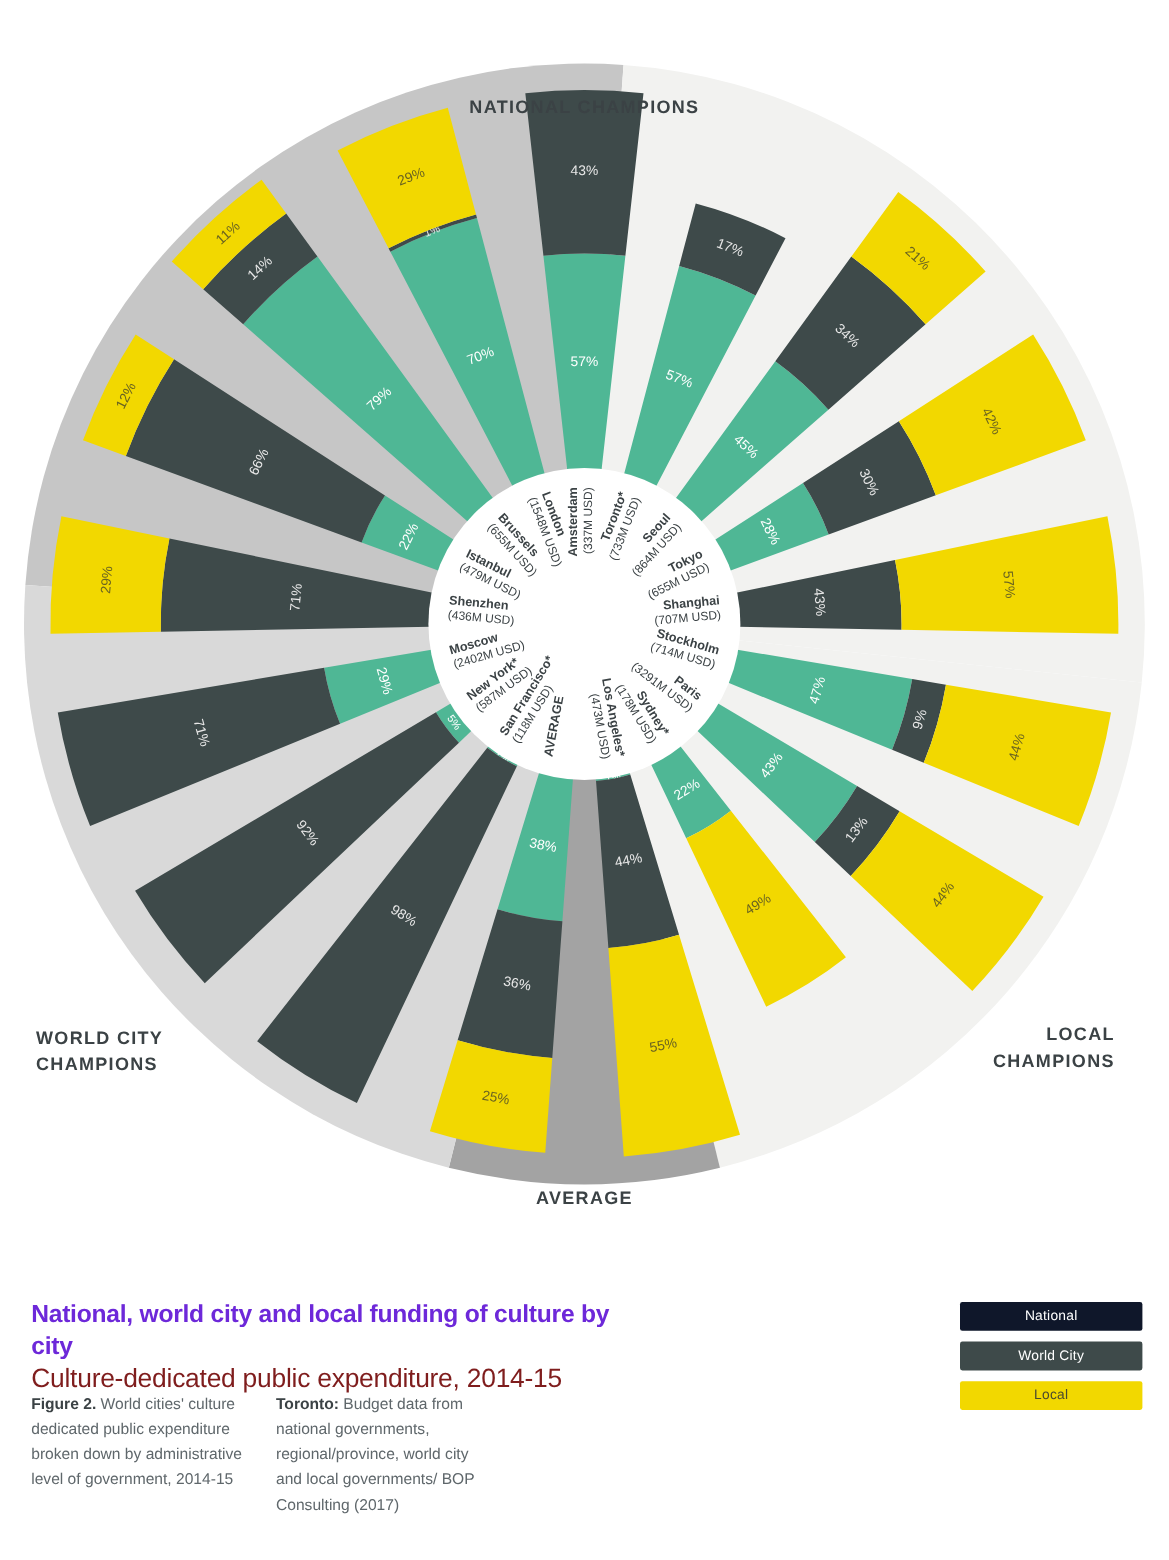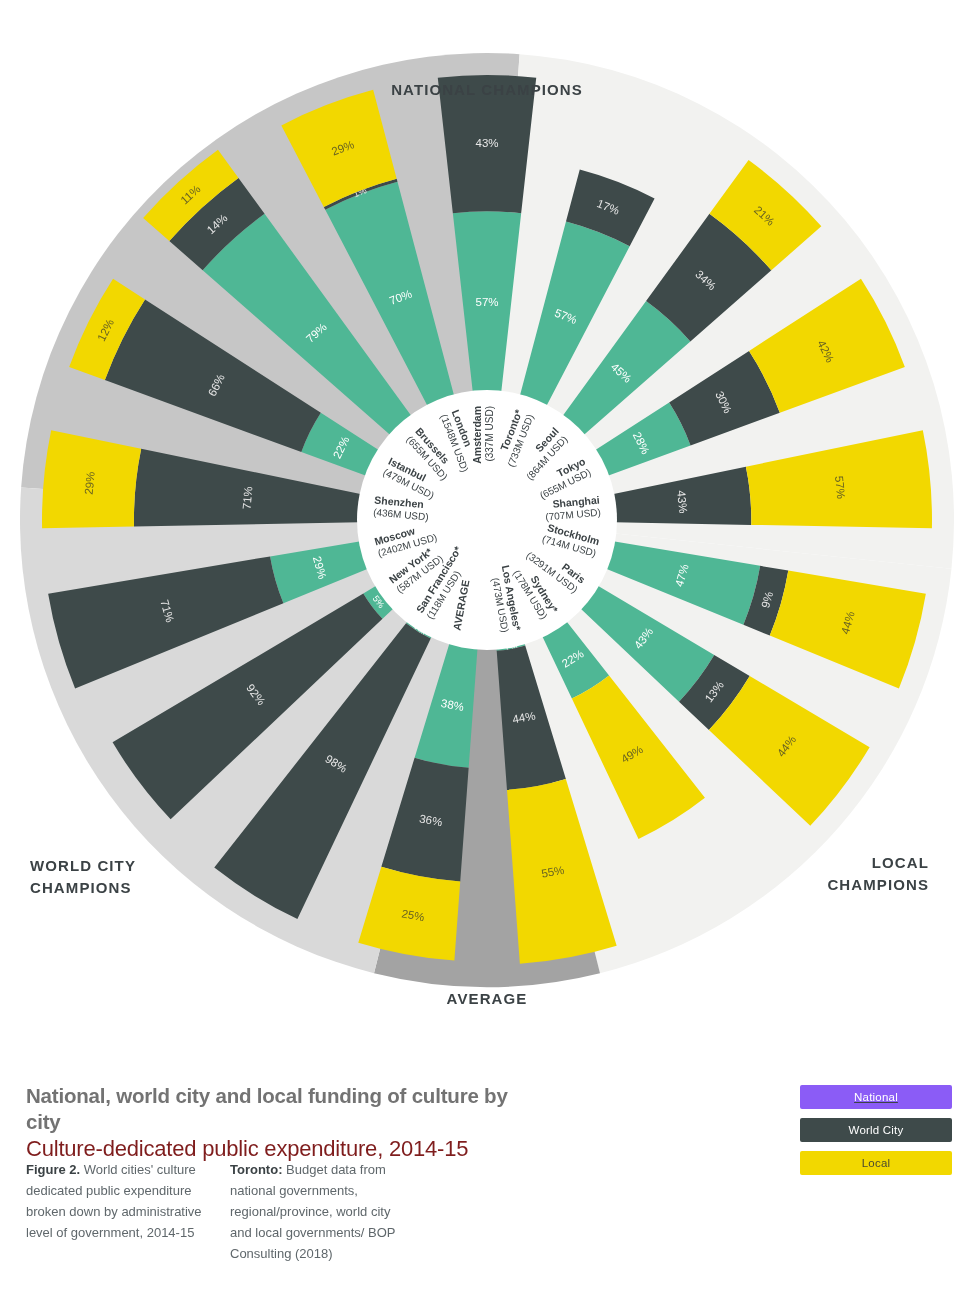--- a/index.html
+++ b/index.html
@@ -14,21 +14,21 @@
     position:absolute;font-size:15px;font-weight:bold;letter-spacing:1.1px;
     color:#3b4245;line-height:1.45;text-transform:uppercase;
   }
   #lbl-national{left:0;top:36px;width:974px;text-align:center;margin-top:43px;}
   #lbl-average{left:0;top:988px;width:974px;text-align:center;}
   #lbl-world{left:30px;top:855px;width:190px;text-align:left;}
   #lbl-local{right:45px;top:852px;width:190px;text-align:right;}
 
   #footer{position:absolute;left:0;top:1055px;width:974px;height:245px;}
   #title-block{position:absolute;left:26px;top:28px;width:520px;}
-  .f-title{font-size:20.5px;font-weight:bold;color:#737373;letter-spacing:-.2px;line-height:1.25;}
+  .f-title{font-size:20.5px;font-weight:bold;color:#6d28d9;letter-spacing:-.2px;line-height:1.25;}
   .f-sub{font-size:22px;color:#7f1d1d;letter-spacing:-.2px;line-height:1.3;margin-top:1px;}
   #notes{position:absolute;left:26px;top:104px;width:520px;display:flex;gap:26px;}
   .note{width:178px;font-size:13px;line-height:1.62;color:#5f676b;}
   .note b{color:#3b4245;font-weight:bold;}
   #footnote{position:absolute;left:578px;top:28px;width:190px;font-size:11.4px;line-height:1.63;color:#5f676b;}
   #legend{position:absolute;right:22px;top:30px;width:152px;}
   .leg-row{height:24px;margin-bottom:9px;border-radius:2px;display:flex;align-items:center;justify-content:center;}
   .leg-txt{font-size:11.5px;color:#ffffff;letter-spacing:.2px;}
   .leg-txt.dark{color:#4a4a2e;}
 </style>
@@ -243,27 +243,27 @@
   <div id="title-block">
     <div class="f-title">National, world city and local funding of culture by city</div>
     <div class="f-sub">Culture-dedicated public expenditure, 2014-15</div>
   </div>
 
   <div id="notes">
     <div class="note">
       <b>Figure 2.</b><span> World cities' culture dedicated public expenditure broken down by administrative level of government, 2014-15</span>
     </div>
     <div class="note">
-      <b>Toronto:</b><span> Budget data from national governments, regional/province, world city and local governments/ BOP Consulting (2018)</span>
+      <b>Toronto:</b><span> Budget data from national governments, regional/province, world city and local governments/ BOP Consulting (2017)</span>
     </div>
   </div>
 
 
   <div id="legend">
-    <div class="leg-row" style="background: #8b5cf6; text-decoration: underline;">
+    <div class="leg-row" style="background: #0f172a;">
       <span class="leg-txt">National</span>
     </div>
     <div class="leg-row" style="background: rgb(62, 74, 74);">
       <span class="leg-txt">World City</span>
     </div>
     <div class="leg-row" style="background: rgb(242, 216, 0);">
       <span class="leg-txt dark">Local</span>
     </div>
   </div>
 </div>

